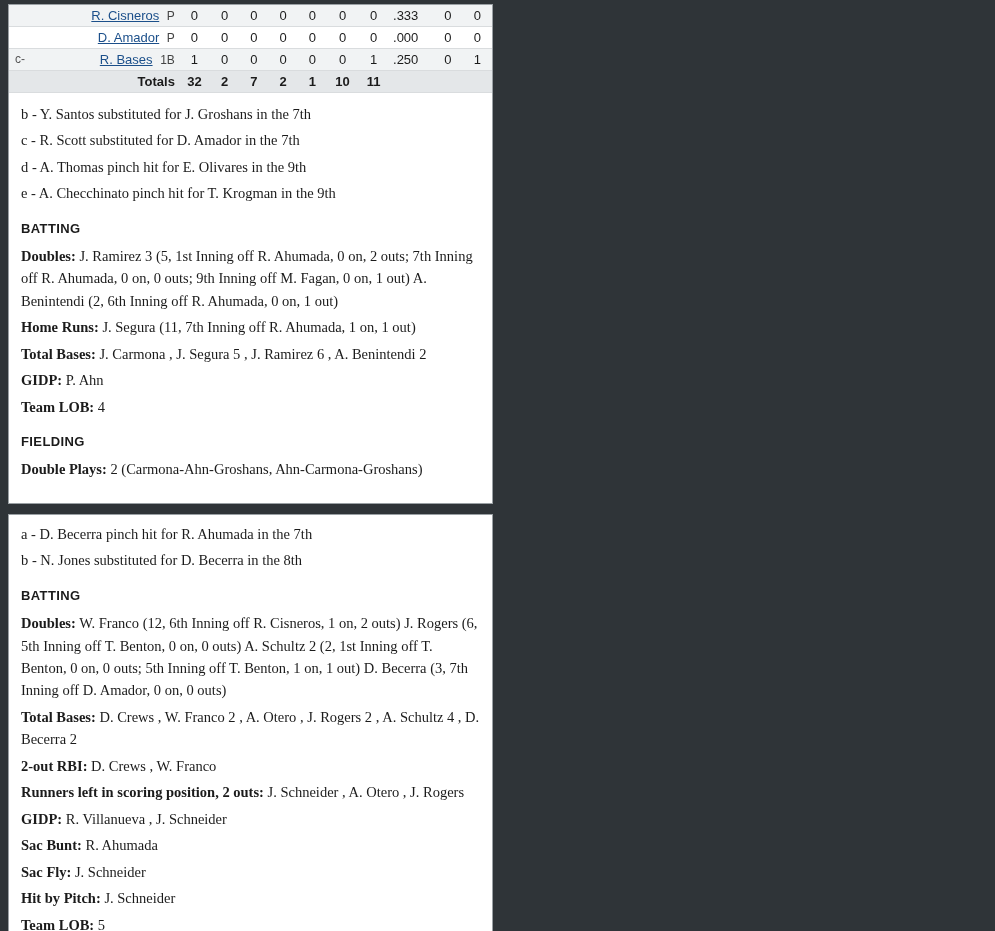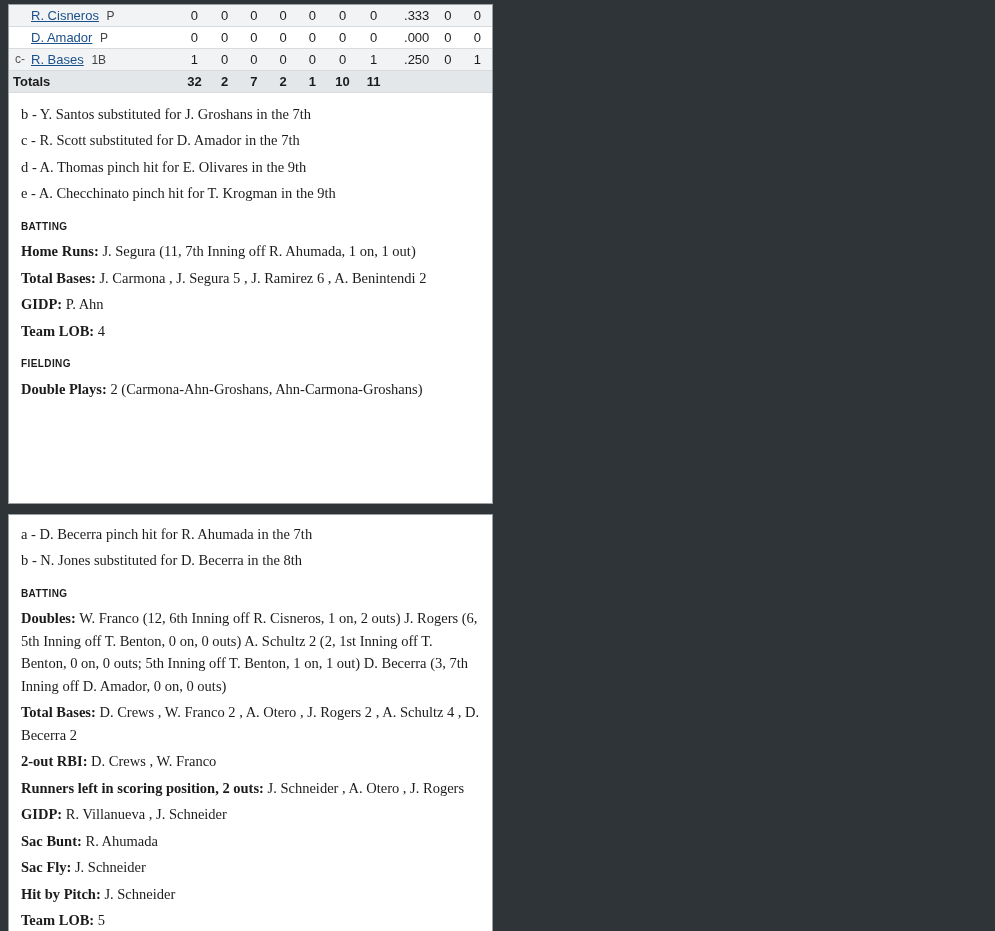--- a/index.html
+++ b/index.html
@@ -12,32 +12,32 @@
   }
   .wrap{display:flex;flex-wrap:wrap;gap:10px;padding:0 8px;box-sizing:border-box;width:995px;}
   .panel{background:#fff;border:1px solid #9aa0a4;box-sizing:border-box;}
   .col{width:485px;box-sizing:border-box;}
 
   
   table.bs{border-collapse:collapse;width:100%;font-family:"Liberation Sans",sans-serif;font-size:13px;}
   table.bs td{padding:3px 4px;border-bottom:1px solid #d9dcde;}
   table.bs tr:nth-child(odd) td{background:#f1f3f4;}
   table.bs tr:nth-child(even) td{background:#ffffff;}
-  table.bs td.name{text-align:left;width:175px;padding-left:22px;position:relative;}
+  table.bs td.name{text-align:right;width:175px;padding-left:22px;position:relative;}
   table.bs td.num{text-align:center;width:26px;}
-  table.bs td.avg{text-align:right;width:40px;}
+  table.bs td.avg{text-align:left;width:40px;}
   tr.totals td{background:#e4e7e9 !important;font-weight:bold;}
   .plink{color:#1b4f8a;text-decoration:underline;cursor:pointer;}
   .pos{color:#444;padding-left:4px;font-size:12px;}
   .pre{color:#555;font-size:12px;position:absolute;left:6px;}
 
   
   .block{padding:10px 12px 14px 12px;line-height:1.55;}
   .block .note{margin:0 0 4px 0;}
-  .sec-title{font-weight:bold;letter-spacing:.4px;margin:14px 0 6px 0;font-family:"Liberation Sans",sans-serif;font-size:10px;}
+  .sec-title{font-weight:bold;letter-spacing:.4px;margin:14px 0 6px 0;font-family:"Liberation Sans",sans-serif;font-size:13px;}
   .row{margin:0 0 4px 0;}
   .lbl{font-weight:bold;}
   .topbar{height:4px;background:#2f3438;width:100%;}
 </style>
 </head>
 <body>
 
 <div class="topbar"></div>
 
 <div class="wrap">
@@ -113,20 +113,24 @@
     </table>
 
     <div class="block">
       <div class="note">b - Y. Santos substituted for J. Groshans in the 7th</div>
       <div class="note">c - R. Scott substituted for D. Amador in the 7th</div>
       <div class="note">d - A. Thomas pinch hit for E. Olivares in the 9th</div>
       <div class="note">e - A. Checchinato pinch hit for T. Krogman in the 9th</div>
 
       <div class="sec-title">BATTING</div>
       <div class="row">
+        <span class="lbl">Doubles:</span>
+        <span>J. Ramirez 3 (5, 1st Inning off R. Ahumada, 0 on, 2 outs; 7th Inning off R. Ahumada, 0 on, 0 outs; 9th Inning off M. Fagan, 0 on, 1 out) A. Benintendi (2, 6th Inning off R. Ahumada, 0 on, 1 out)</span>
+      </div>
+      <div class="row">
         <span class="lbl">Home Runs:</span>
         <span>J. Segura (11, 7th Inning off R. Ahumada, 1 on, 1 out)</span>
       </div>
       <div class="row">
         <span class="lbl">Total Bases:</span>
         <span>J. Carmona , J. Segura 5 , J. Ramirez 6 , A. Benintendi 2</span>
       </div>
       <div class="row">
         <span class="lbl">GIDP:</span>
         <span>P. Ahn</span>

